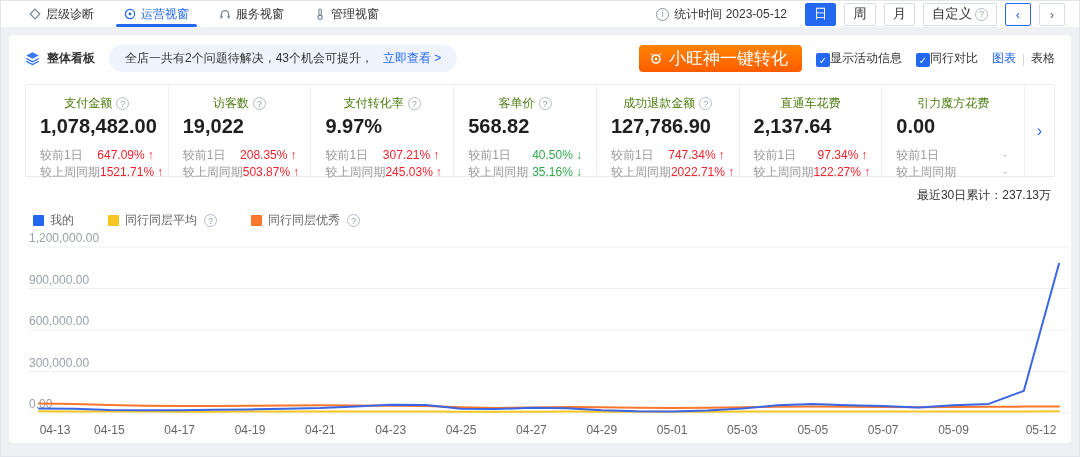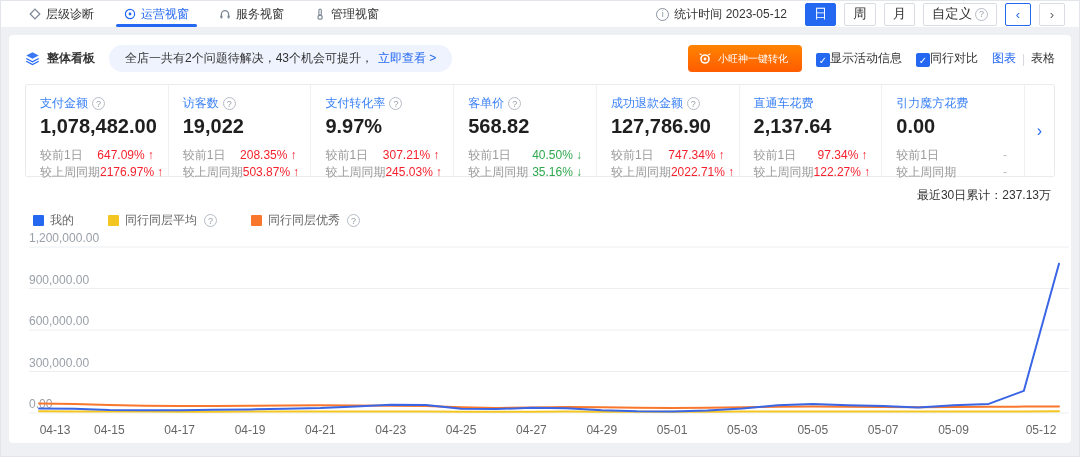--- a/index.html
+++ b/index.html
@@ -23,36 +23,36 @@
   .arrow-btn { width:26px; height:23px; background:#fff; border:1px solid #d9dce2; border-radius:2px; display:inline-flex; align-items:center; justify-content:center; font-size:13px; color:#666; cursor:pointer; }
   .arrow-btn.prev { border-color:#2468f2; color:#2468f2; }
   .help { width:13px; height:13px; border:1px solid #b6bcc6; border-radius:50%; color:#9aa0a8; font-size:9px; display:inline-flex; align-items:center; justify-content:center; margin-left:4px; flex:none; }
   .help::before { content:"?"; }
 
   
   .panel { background:#fff; border-radius:4px; margin:8px 8px 8px; height:408px; overflow:hidden; }
   .panel-head { display:flex; align-items:center; padding:10px 16px 6px; }
   .board-title { display:flex; align-items:center; gap:7px; font-size:12px; font-weight:bold; color:#333; }
   .board-title .ticon { color:#2468f2; display:flex; }
-  .notice-pill { margin-left:14px; background:#eef3fd; border-radius:14px; padding:5px 16px; color:#333; display:flex; align-items:flex-end; gap:5px; }
+  .notice-pill { margin-left:14px; background:#eef3fd; border-radius:14px; padding:5px 16px; color:#333; display:flex; align-items:flex-end; gap:10px; }
   .link { color:#2468f2; cursor:pointer; }
   .head-right { margin-left:auto; display:flex; align-items:center; gap:14px; }
-  .wang-btn { background:linear-gradient(180deg,#ff8400,#ff5c00); color:#fff; border:none; border-radius:4px; height:27px; padding:0 14px 0 10px; display:inline-flex; align-items:center; gap:6px; font-size:10px; cursor:pointer; }
+  .wang-btn { background:linear-gradient(180deg,#ff8400,#ff5c00); color:#fff; border:none; border-radius:4px; height:27px; padding:0 14px 0 10px; display:inline-flex; align-items:center; gap:6px; font-size:17px; cursor:pointer; }
   .cbx-row { display:flex; align-items:flex-end; gap:0; cursor:pointer; }
   .cbx { width:14px; height:14px; background:#2468f2; border-radius:2px; display:inline-flex; align-items:center; justify-content:center; color:#fff; font-size:10px; }
   .cbx::after { content:"✓"; }
   .view-switch { display:flex; align-items:center; gap:6px; }
   .view-switch .sep { color:#d4d7dd; }
   .view-chart { color:#2468f2; cursor:pointer; }
   .view-table { color:#333; cursor:pointer;text-align:right; }
 
   
   .cards-wrap { display:flex; align-items:stretch; margin:6px 16px 0; border:1px solid #e9ebee; border-radius:2px; height:93px; }
   .card { flex:1 1 0; padding:10px 14px 8px; border-right:1px solid #eef0f2; min-width:0; cursor:pointer; }
-  .card-title { display:flex; align-items:center; color:#3b82f6; white-space:nowrap; }
+  .card-title { display:flex; align-items:center; color:#4d7c0f; white-space:nowrap;justify-content:center; }
   .card-value { font-size:20px; font-weight:bold; color:#1f1f1f; margin:3px 0 9px; white-space:nowrap; }
   .chg { display:flex; justify-content:space-between; align-items:center; line-height:17px; white-space:nowrap; }
   .chg-label { color:#999; }
   .chg-val { font-weight:normal; display:inline-flex; align-items:center; gap:3px;justify-content:center; }
   .chg-val.dir-up { color:#f5222d; }
   .chg-val.dir-down { color:#2fa84e; }
   .chg-val.dir-flat { color:#bbb; }
   .chg-val .arr { font-weight:bold; font-style:normal; }
   .chg-val.dir-up .arr::before { content:"↑"; }
   .chg-val.dir-down .arr::before { content:"↓"; }
@@ -183,21 +183,21 @@
         <div class="chg">
             <span class="chg-label">较前1日</span>
             <span class="chg-val dir-up">
               <span>647.09%</span>
               <i class="arr"></i>
             </span>
           </div>
         <div class="chg">
             <span class="chg-label">较上周同期</span>
             <span class="chg-val dir-up">
-              <span>2176.97%</span>
+              <span>1521.71%</span>
               <i class="arr"></i>
             </span>
           </div>
       </div>
       <div class="card">
         <div class="card-title">
             <span>访客数</span>
             <span class="help"></span>
           </div>
         <div class="card-value">19,022</div>

